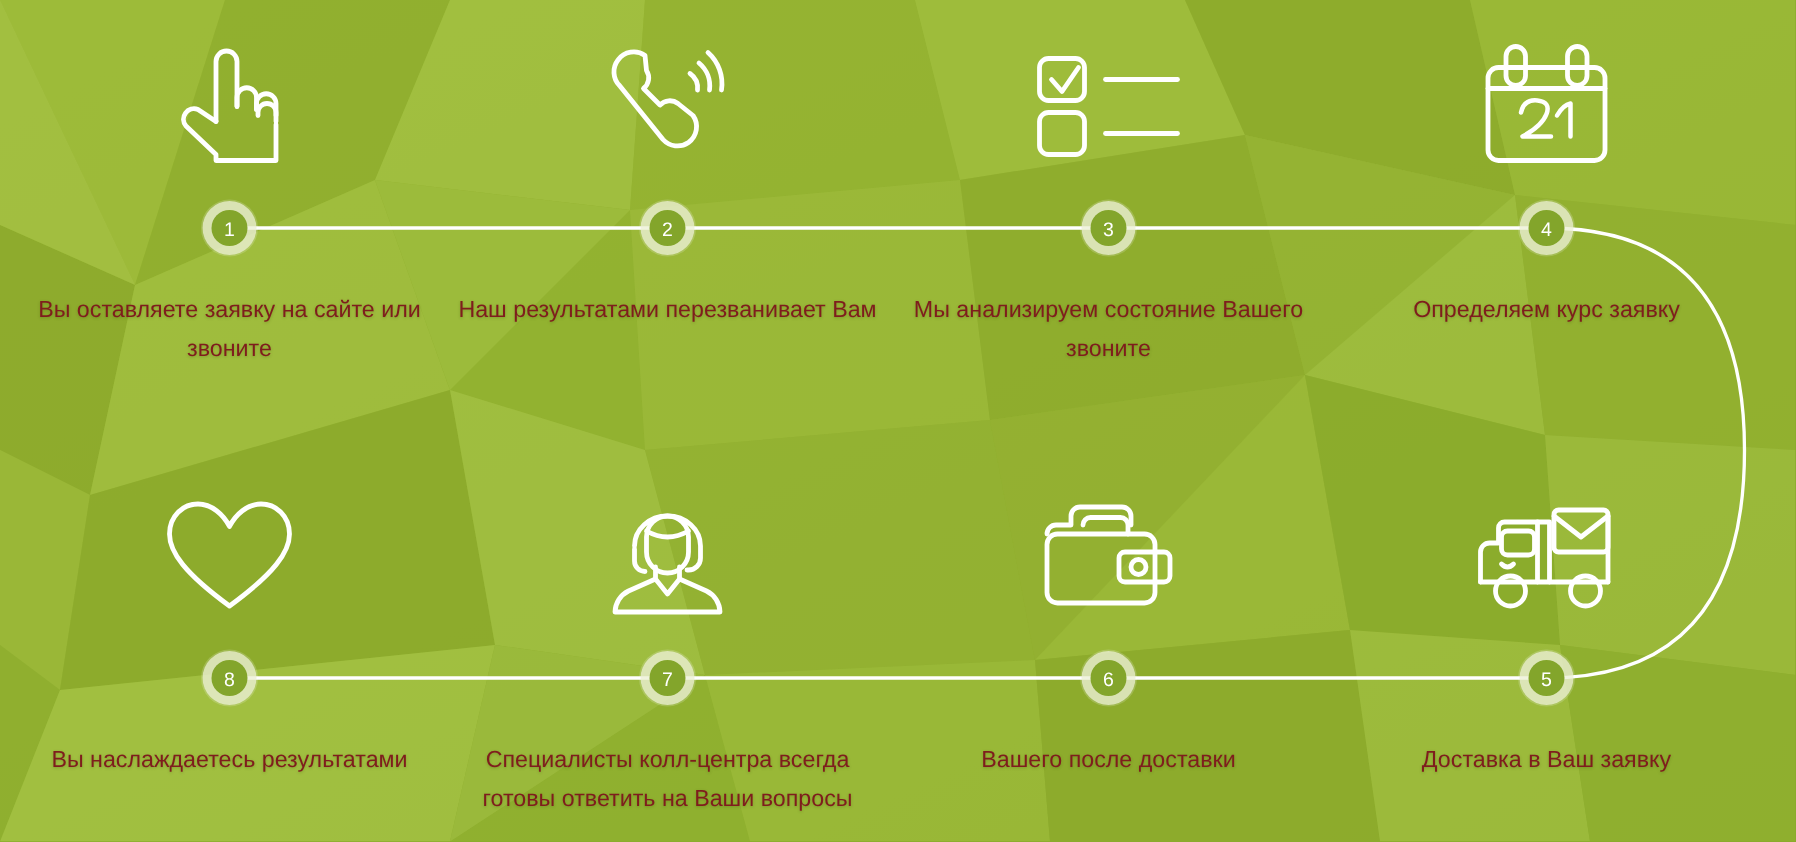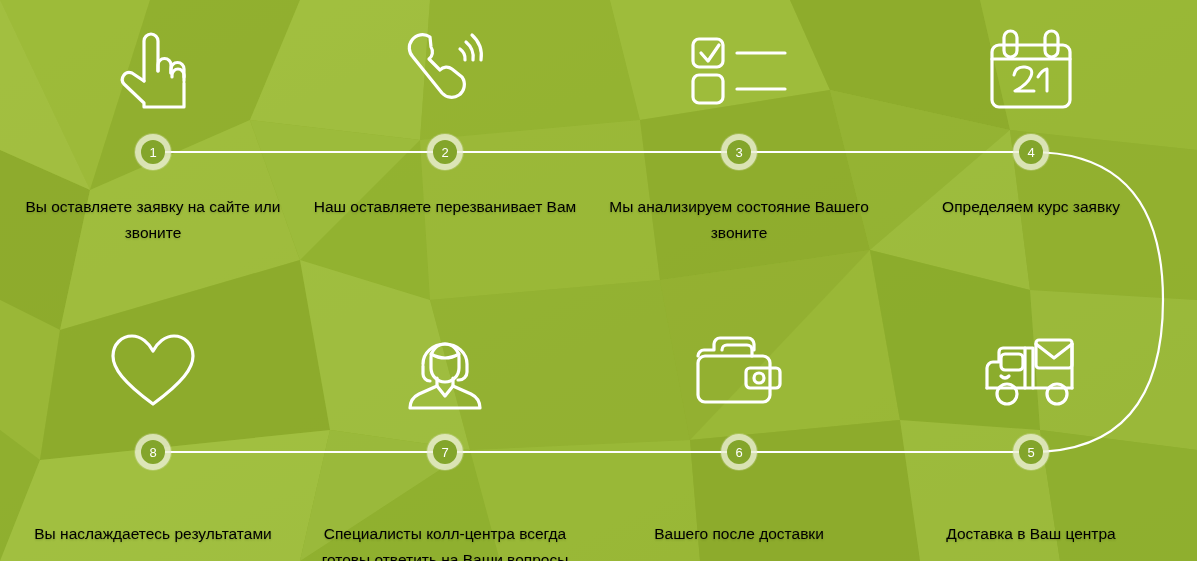--- a/index.html
+++ b/index.html
@@ -38,32 +38,32 @@
     width:24px;height:24px;border-radius:50%;
     background:#83a52b;
     display:flex;align-items:center;justify-content:center;
   }
   .marker .num{
     color:#ffffff;font-size:13px;line-height:1;font-weight:400;
     font-family:"Liberation Sans","DejaVu Sans",sans-serif;
   }
   .caption{
     position:absolute;left:0;width:290px;
-    text-align:center;color:#000000;
+    text-align:center;color:#7f1d1d;
     font-size:15.5px;line-height:26px;font-weight:400;
     text-shadow:0 1px 2px rgba(60,80,10,0.30);
   }
 
   
   .row-top .icon-wrap{top:20px;}
   .row-top .marker{top:134px;}
   .row-top .caption{top:194px;}
   .row-bot .icon-wrap{top:320px;}
   .row-bot .marker{top:434px;}
-  .row-bot .caption{top:521px;}
+  .row-bot .caption{top:494px;}
 
   .col1{left:8px;}
   .col2{left:300px;}
   .col3{left:594px;}
   .col4{left:886px;}
 </style>
 </head>
 <body>
 
 <div id="stage">
@@ -153,21 +153,21 @@
             <path d="M66 15 a20 20 0 0 1 7 18"></path>
             <path d="M72 8 a28 28 0 0 1 9 25"></path>
           </g>
         </svg>
       </div>
       <div class="marker">
         <span class="disc">
           <span class="num">2</span>
         </span>
       </div>
-      <div class="caption">Наш оставляете перезванивает Вам</div>
+      <div class="caption">Наш результатами перезванивает Вам</div>
     </div>
 
     <div class="step row-top col3">
       <div class="icon-wrap">
         <svg width="100" height="70" viewBox="0 0 100 70">
           <g fill="none" stroke="#ffffff" stroke-width="3.2" stroke-linecap="round" stroke-linejoin="round">
             <rect x="4" y="4" width="30" height="28" rx="6"></rect>
             <path d="M12 18 l7 8 l11 -16"></path>
             <line x1="48" y1="18" x2="96" y2="18"></line>
             <rect x="4" y="40" width="30" height="28" rx="6"></rect>
@@ -219,21 +219,21 @@
             <circle cx="78" cy="62" r="10"></circle>
             <path d="M22 44 q4 4 8 0"></path>
           </g>
         </svg>
       </div>
       <div class="marker">
         <span class="disc">
           <span class="num">5</span>
         </span>
       </div>
-      <div class="caption">Доставка в Ваш центра</div>
+      <div class="caption">Доставка в Ваш заявку</div>
     </div>
 
     <div class="step row-bot col3">
       <div class="icon-wrap">
         <svg width="94" height="72" viewBox="0 0 94 72">
           <g fill="none" stroke="#ffffff" stroke-width="3.2" stroke-linecap="round" stroke-linejoin="round">
             <path d="M6 22 a6 6 0 0 1 6 -6 h10 V10 a6 6 0 0 1 6 -6 h28 a6 6 0 0 1 6 6 v6"></path>
             <path d="M30 16 a5 5 0 0 1 5 -5 h20 a5 5 0 0 1 5 5 v6"></path>
             <rect x="6" y="22" width="72" height="46" rx="7"></rect>
             <path d="M58 34 h26 a4 4 0 0 1 4 4 v12 a4 4 0 0 1 -4 4 H58 a4 4 0 0 1 -4 -4 V38 a4 4 0 0 1 4 -4 Z"></path>

